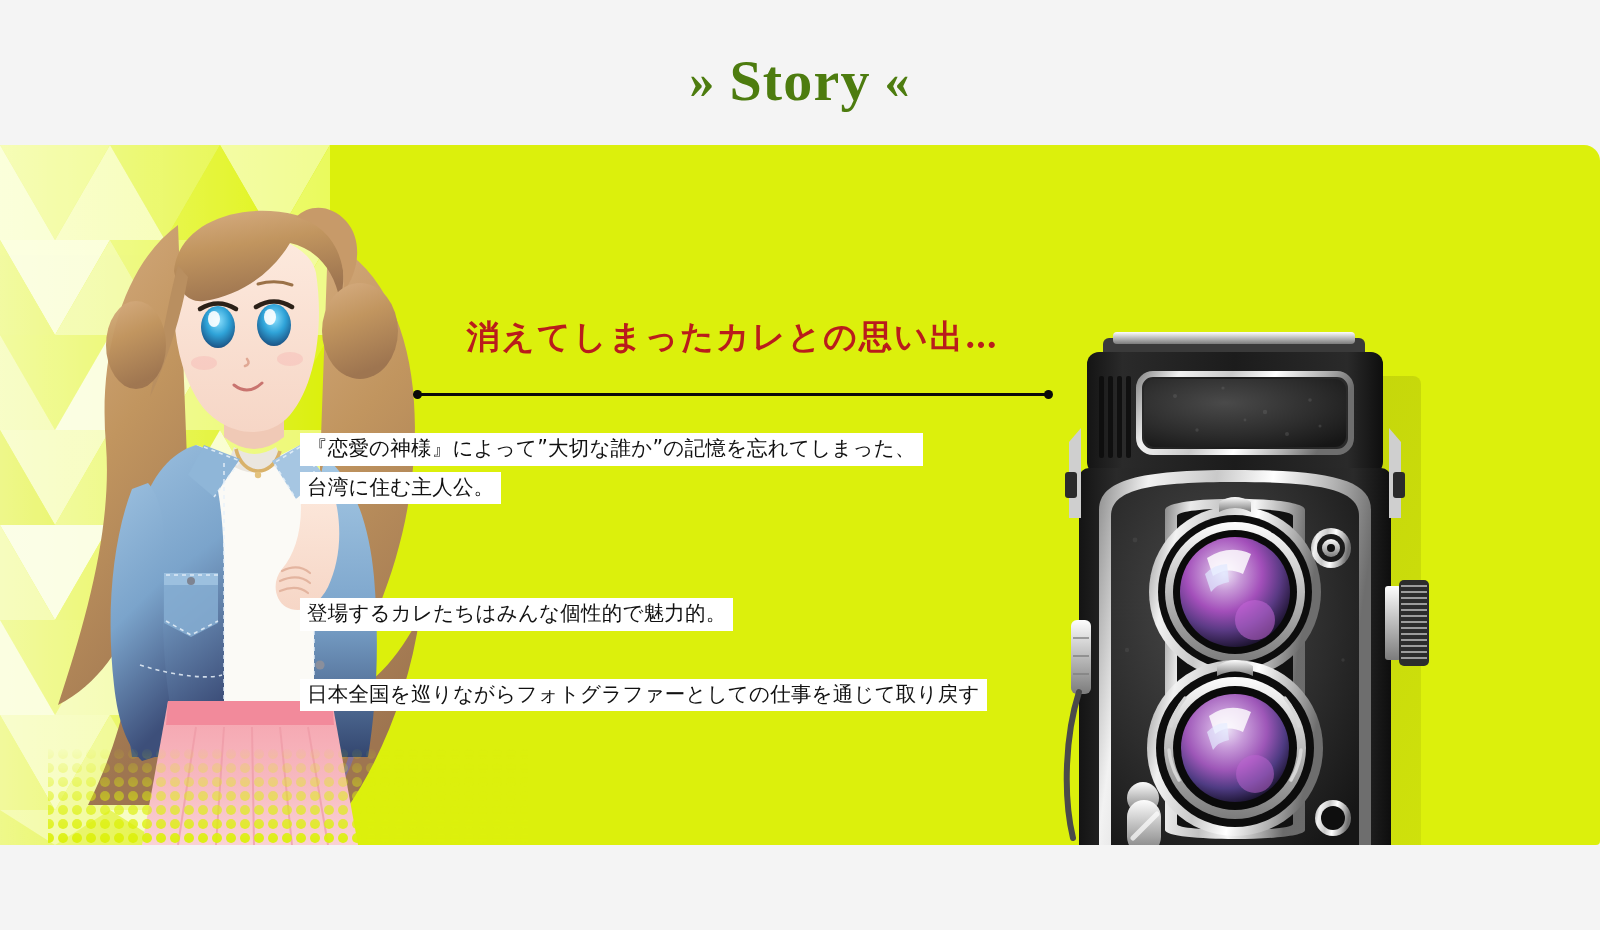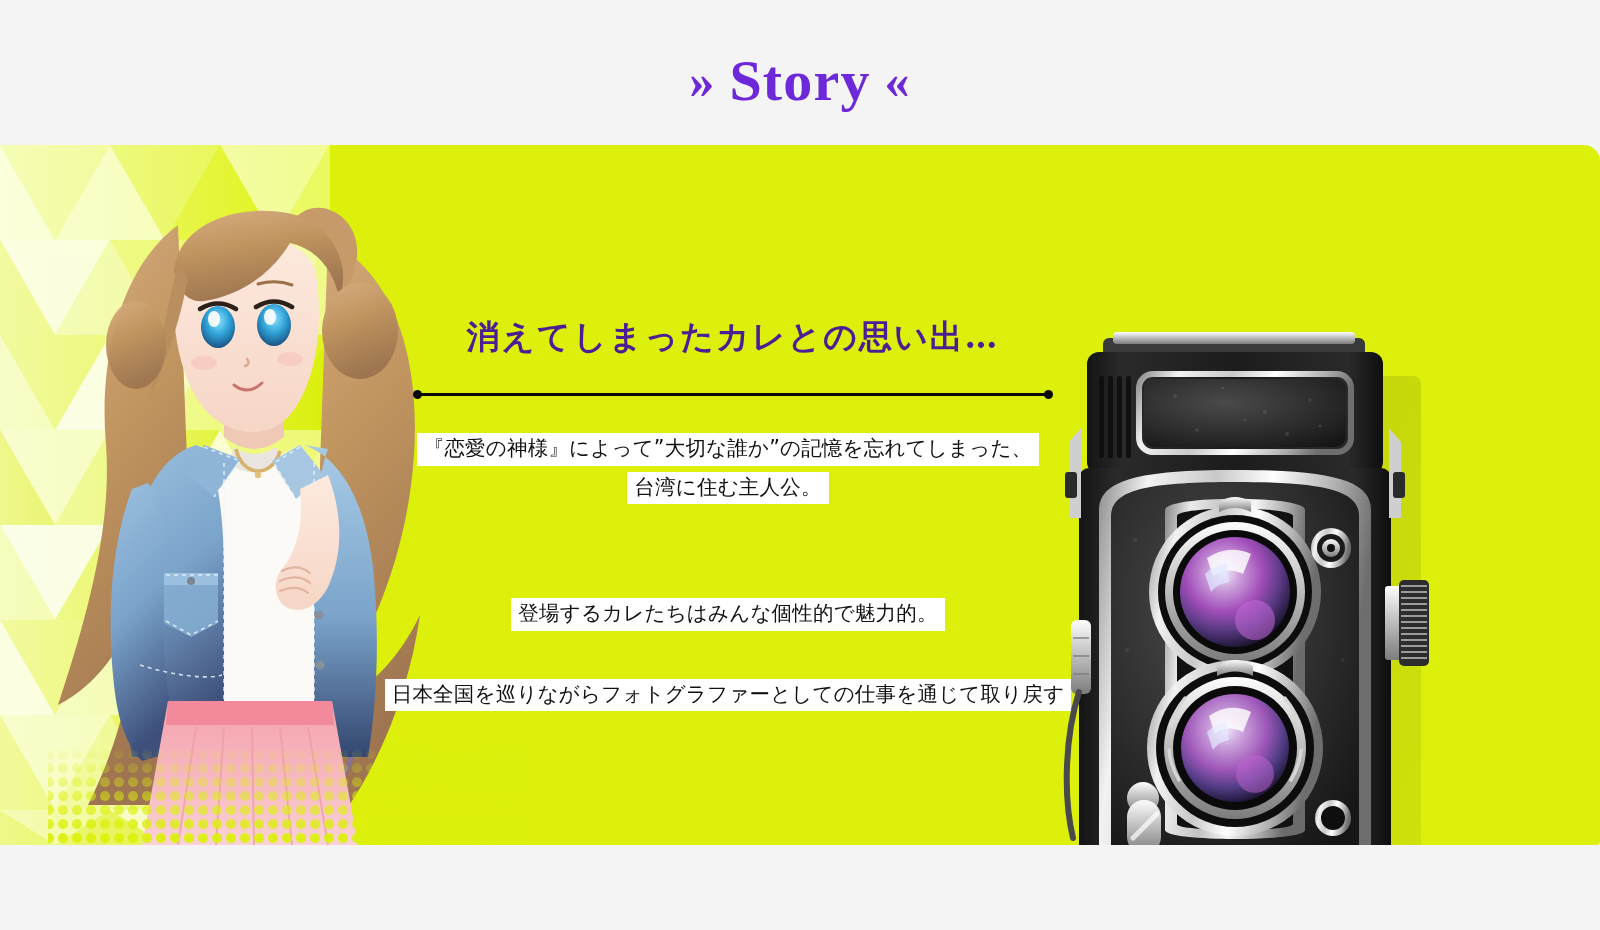--- a/index.html
+++ b/index.html
@@ -16,21 +16,21 @@
   .title-wrap{
     position:absolute;left:0;top:52px;width:1600px;
     text-align:center;
   }
   .title{
     display:inline-block;
     font-family:"Liberation Serif","DejaVu Serif",serif;
     font-weight:700;
     font-size:58px;
     letter-spacing:.02em;
-    color:#6d28d9;
+    color:#4d7c0f;
     line-height:1;
     white-space:nowrap;
   }
   .title .chev{font-size:50px;padding:0 14px;vertical-align:2px;}
 
   
   .panel{
     position:absolute;left:0;top:145px;width:1600px;height:700px;
     background:#dcf00c;
     border-top-right-radius:16px;
@@ -45,35 +45,34 @@
   .char{position:absolute;left:28px;top:0px;width:520px;height:700px;}
 
   
   .head-jp{
     position:absolute;left:410px;top:170px;width:646px;
     text-align:center;
     font-family:"DejaVu Serif","Liberation Serif",serif;
     font-weight:700;
     font-size:33px;
     letter-spacing:.06em;
-    color:#4c1d95;
+    color:#b91c1c;
     white-space:nowrap;
   }
   .rule{
     position:absolute;left:413px;top:245px;width:640px;height:8px;
   }
   .rule .bar{position:absolute;left:4px;top:2.5px;width:632px;height:3px;background:#0a0a0a;}
   .rule .dot{position:absolute;top:0;width:9px;height:9px;border-radius:50%;background:#0a0a0a;}
   .rule .dot.l{left:0;}
   .rule .dot.r{right:0;}
 
   
   .lines{
     position:absolute;left:300px;top:288px;width:856px;
-    text-align:center;
   }
   .lines .ln{
     display:block;width:100%;
     margin:0 0 6px 0;
     line-height:1;
   }
   .lines .ln span{
     display:inline-block;
     background:#ffffff;
     color:#111111;

